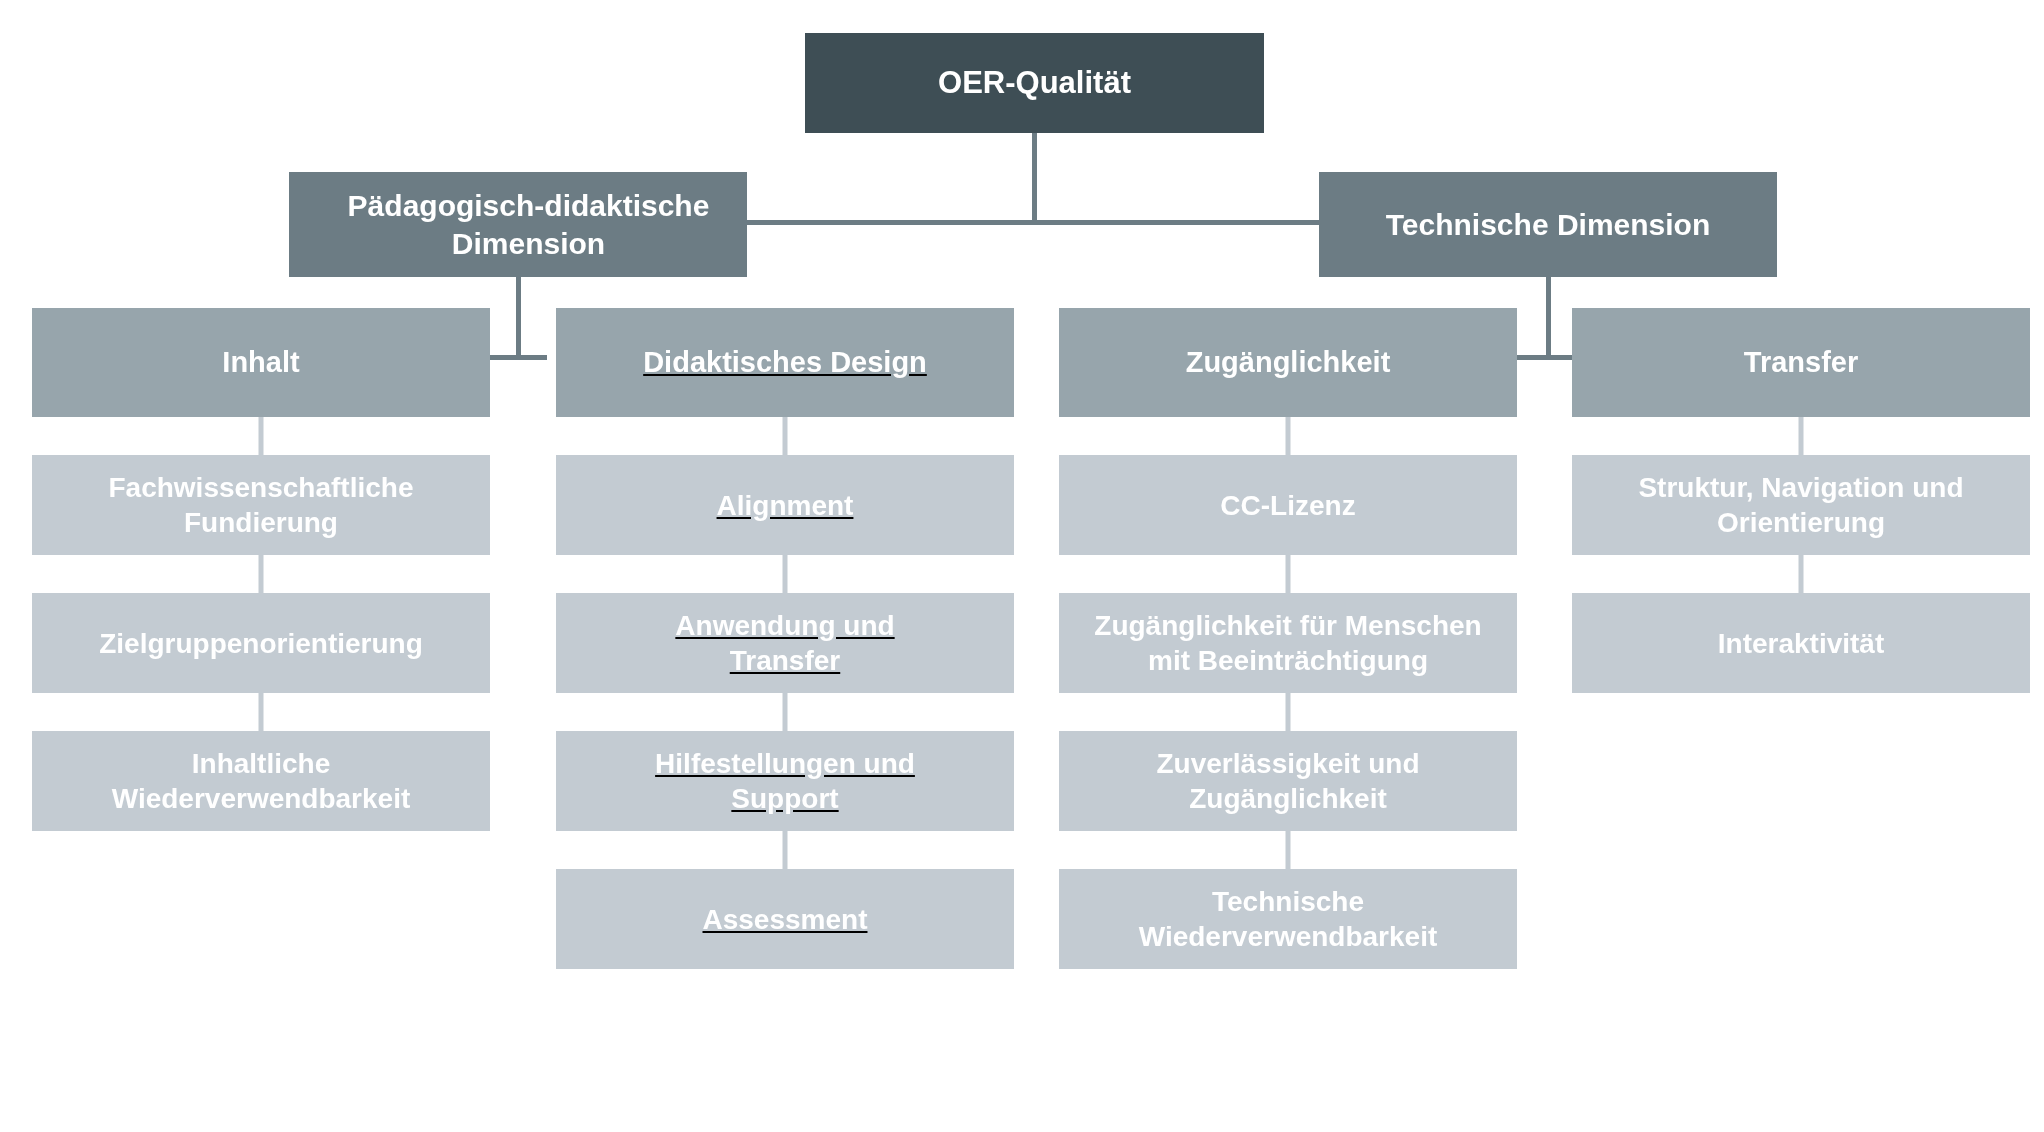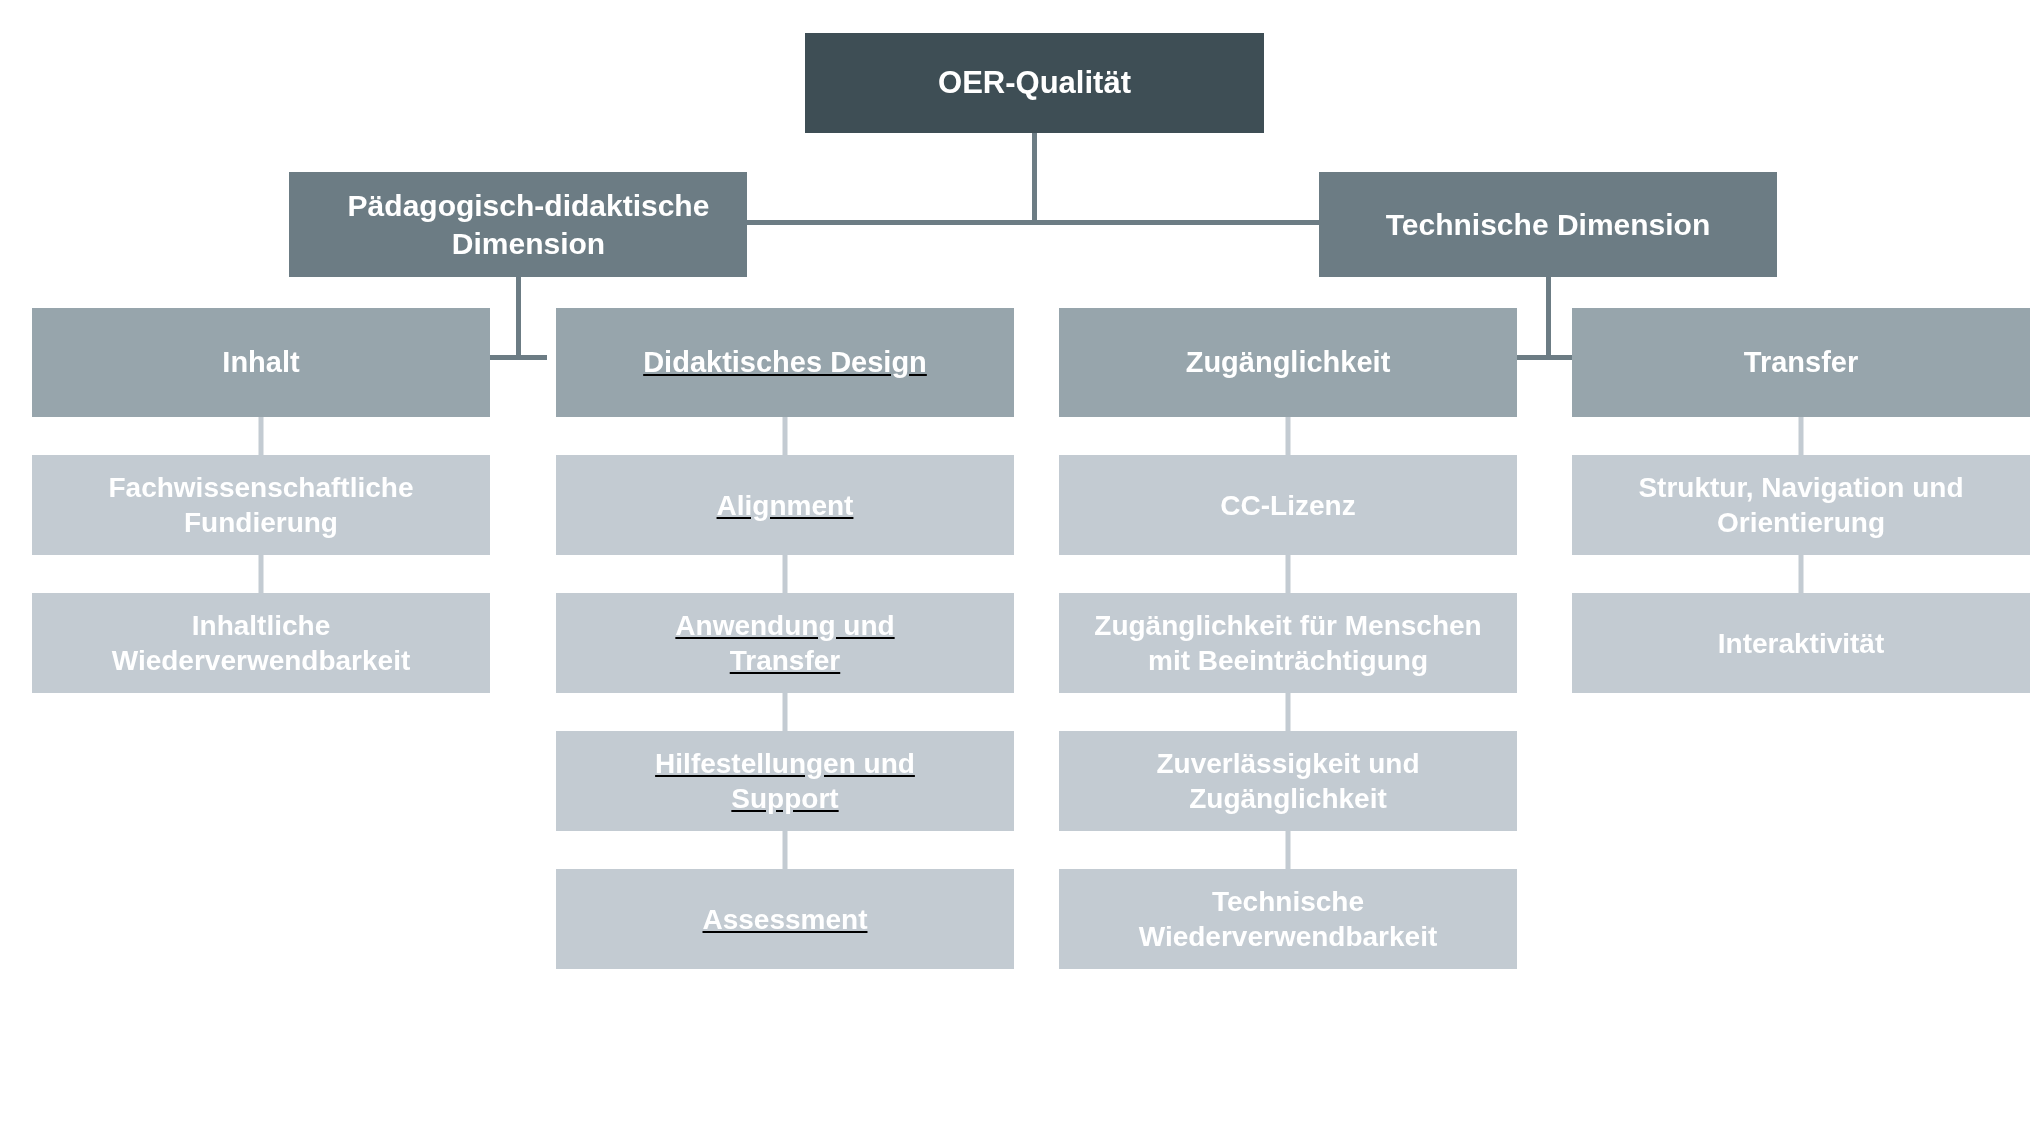--- a/index.html
+++ b/index.html
@@ -113,20 +113,21 @@
   <div class="connector conn-tech-h"></div>
 
   <div class="box dim dim-paed">Pädagogisch-didaktische
 Dimension</div>
   <div class="box dim dim-tech">Technische Dimension</div>
 
   <div class="column col-1">
     <div class="box header">Inhalt</div>
     <div class="box item">Fachwissenschaftliche
 Fundierung</div>
+    <div class="box item">Zielgruppenorientierung</div>
     <div class="box item">Inhaltliche
 Wiederverwendbarkeit</div>
   </div>
 
   <div class="column col-2">
     <div class="box header">Didaktisches Design</div>
     <div class="box item">Alignment</div>
     <div class="box item">Anwendung und
 Transfer</div>
     <div class="box item">Hilfestellungen und

